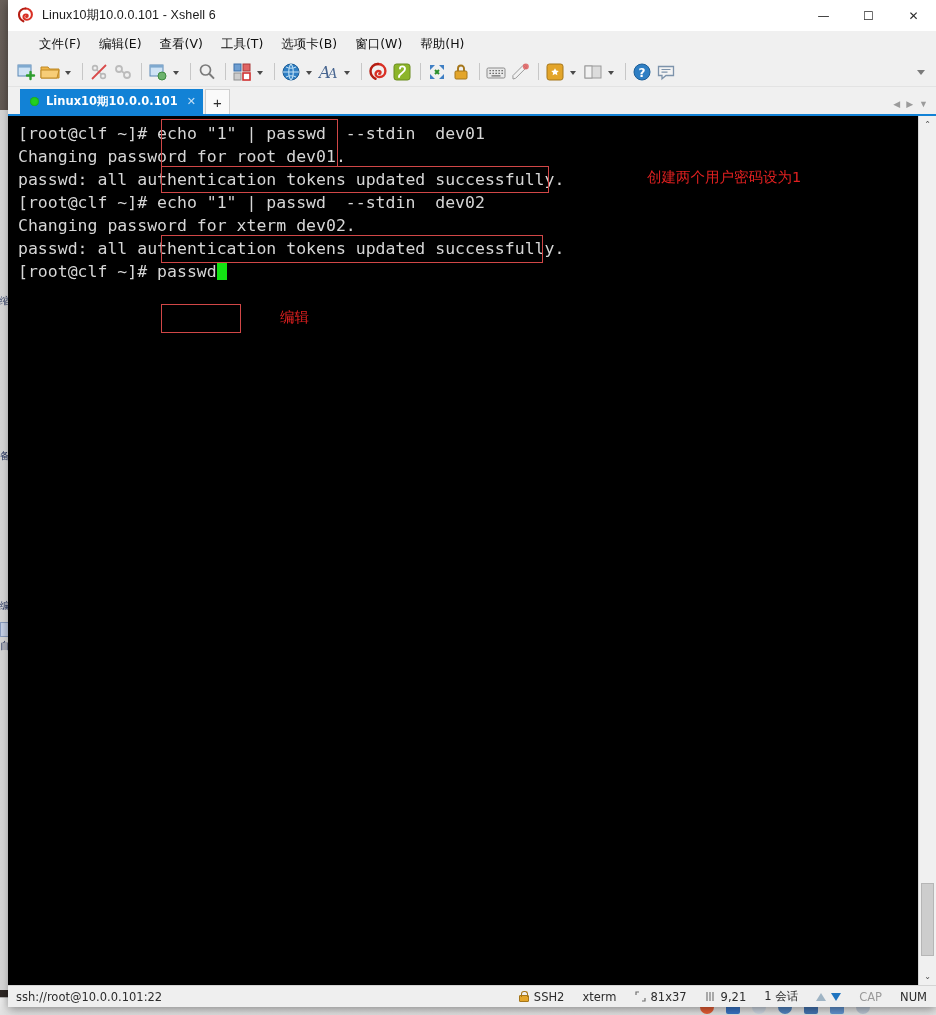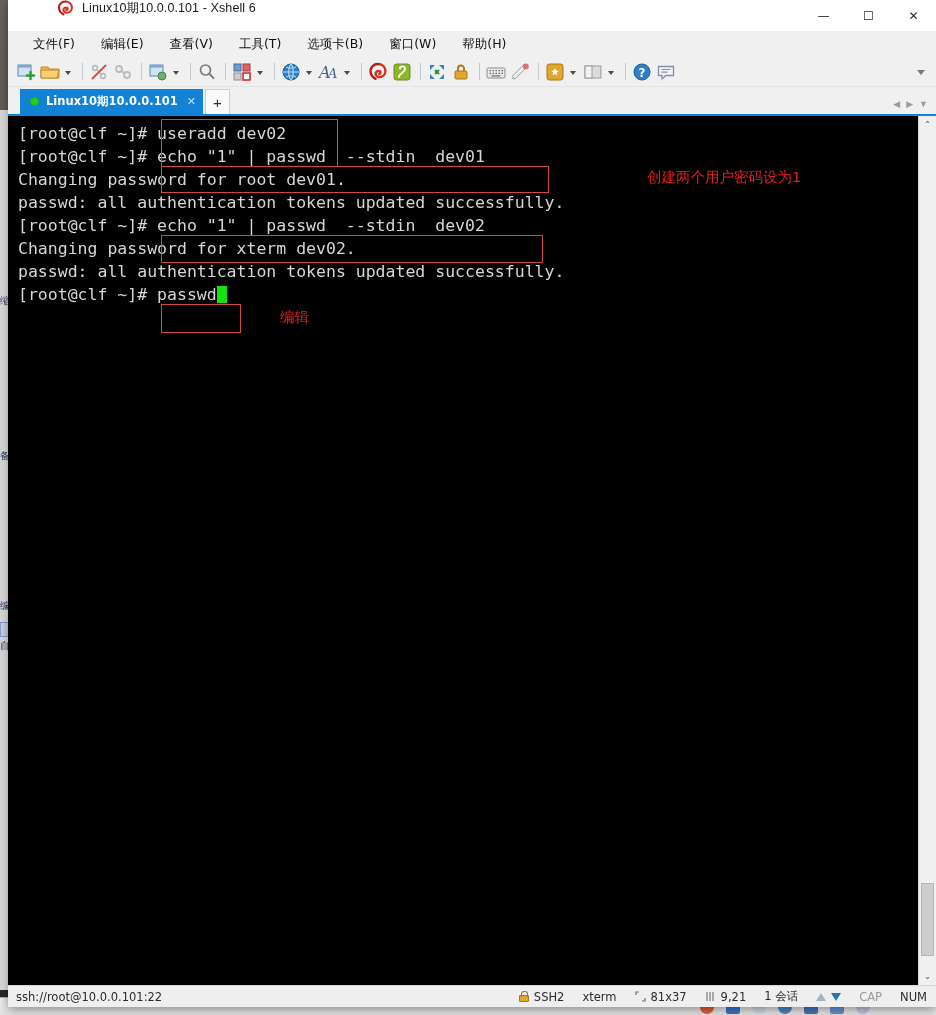--- a/index.html
+++ b/index.html
@@ -46,41 +46,41 @@
     position: absolute; left: 8px; top: 0px;
     width: 928px; height: 1007px;
     background: #f0f0f0;
     display: flex; flex-direction: column;
     box-shadow: 0 2px 10px rgba(0,0,0,.45);
   }
 
   
   #titlebar {
     height: 31px; background: #ffffff;
-    display: flex; align-items: flex-start;
-    flex: 0 0 31px; position: relative; padding-left: 40px;
+    display: flex; align-items: center;
+    flex: 0 0 31px; position: relative;
   }
   #app-logo {
     width: 17px; height: 17px; margin-left: 9px; margin-right: 8px;
     position: relative; flex: 0 0 17px;
   }
   #title-text {
     font-size: 12.5px; color: #1a1a1a; letter-spacing: .1px;
     white-space: nowrap;
   }
   #wincontrols { margin-left: auto; display: flex; height: 31px; }
   .wc {
     width: 45px; height: 31px; display: flex; align-items: center; justify-content: center;
     font-size: 12px; color: #2b2b2b; font-family: "DejaVu Sans", sans-serif;
   }
 
   
   #menubar {
     height: 26px; flex: 0 0 26px; background: #f0f0f0;
-    display: flex; align-items: center; padding-left: 18px; gap: 12px;
+    display: flex; align-items: center; padding-left: 24px; gap: 4px;
   }
   .menu-item {
     font-size: 12.5px; color: #101010; padding: 3px 7px; white-space: nowrap;
     font-family: "DejaVu Sans", sans-serif;
   }
 
   
   #toolbar {
     height: 29px; flex: 0 0 29px; background: #f0f0f0;
     display: flex; align-items: center; padding-left: 7px; gap: 0px;
@@ -439,21 +439,20 @@
     <div id="tabnav">
       <span class="tabnav-arrow">◀</span>
       <span class="tabnav-arrow">▶</span>
       <span class="tabnav-arrow">▼</span>
     </div>
   </div>
 
   <div id="terminal-wrap">
     <div id="terminal">
 
-      <div class="tline">[root@clf ~]# useradd dev02</div>
       <div class="tline">[root@clf ~]# echo "1" | passwd  --stdin  dev01</div>
       <div class="tline">Changing password for root dev01.</div>
       <div class="tline">passwd: all authentication tokens updated successfully.</div>
       <div class="tline">[root@clf ~]# echo "1" | passwd  --stdin  dev02</div>
       <div class="tline">Changing password for xterm dev02.</div>
       <div class="tline">passwd: all authentication tokens updated successfully.</div>
       <div class="tline"><span>[root@clf ~]# passwd</span><span class="cursor"></span></div>
 
       <div class="redbox" style="left:153px; top:3px;  width:175px; height:46px;"></div>
       <div class="redbox" style="left:153px; top:50px; width:386px; height:25px;"></div>

